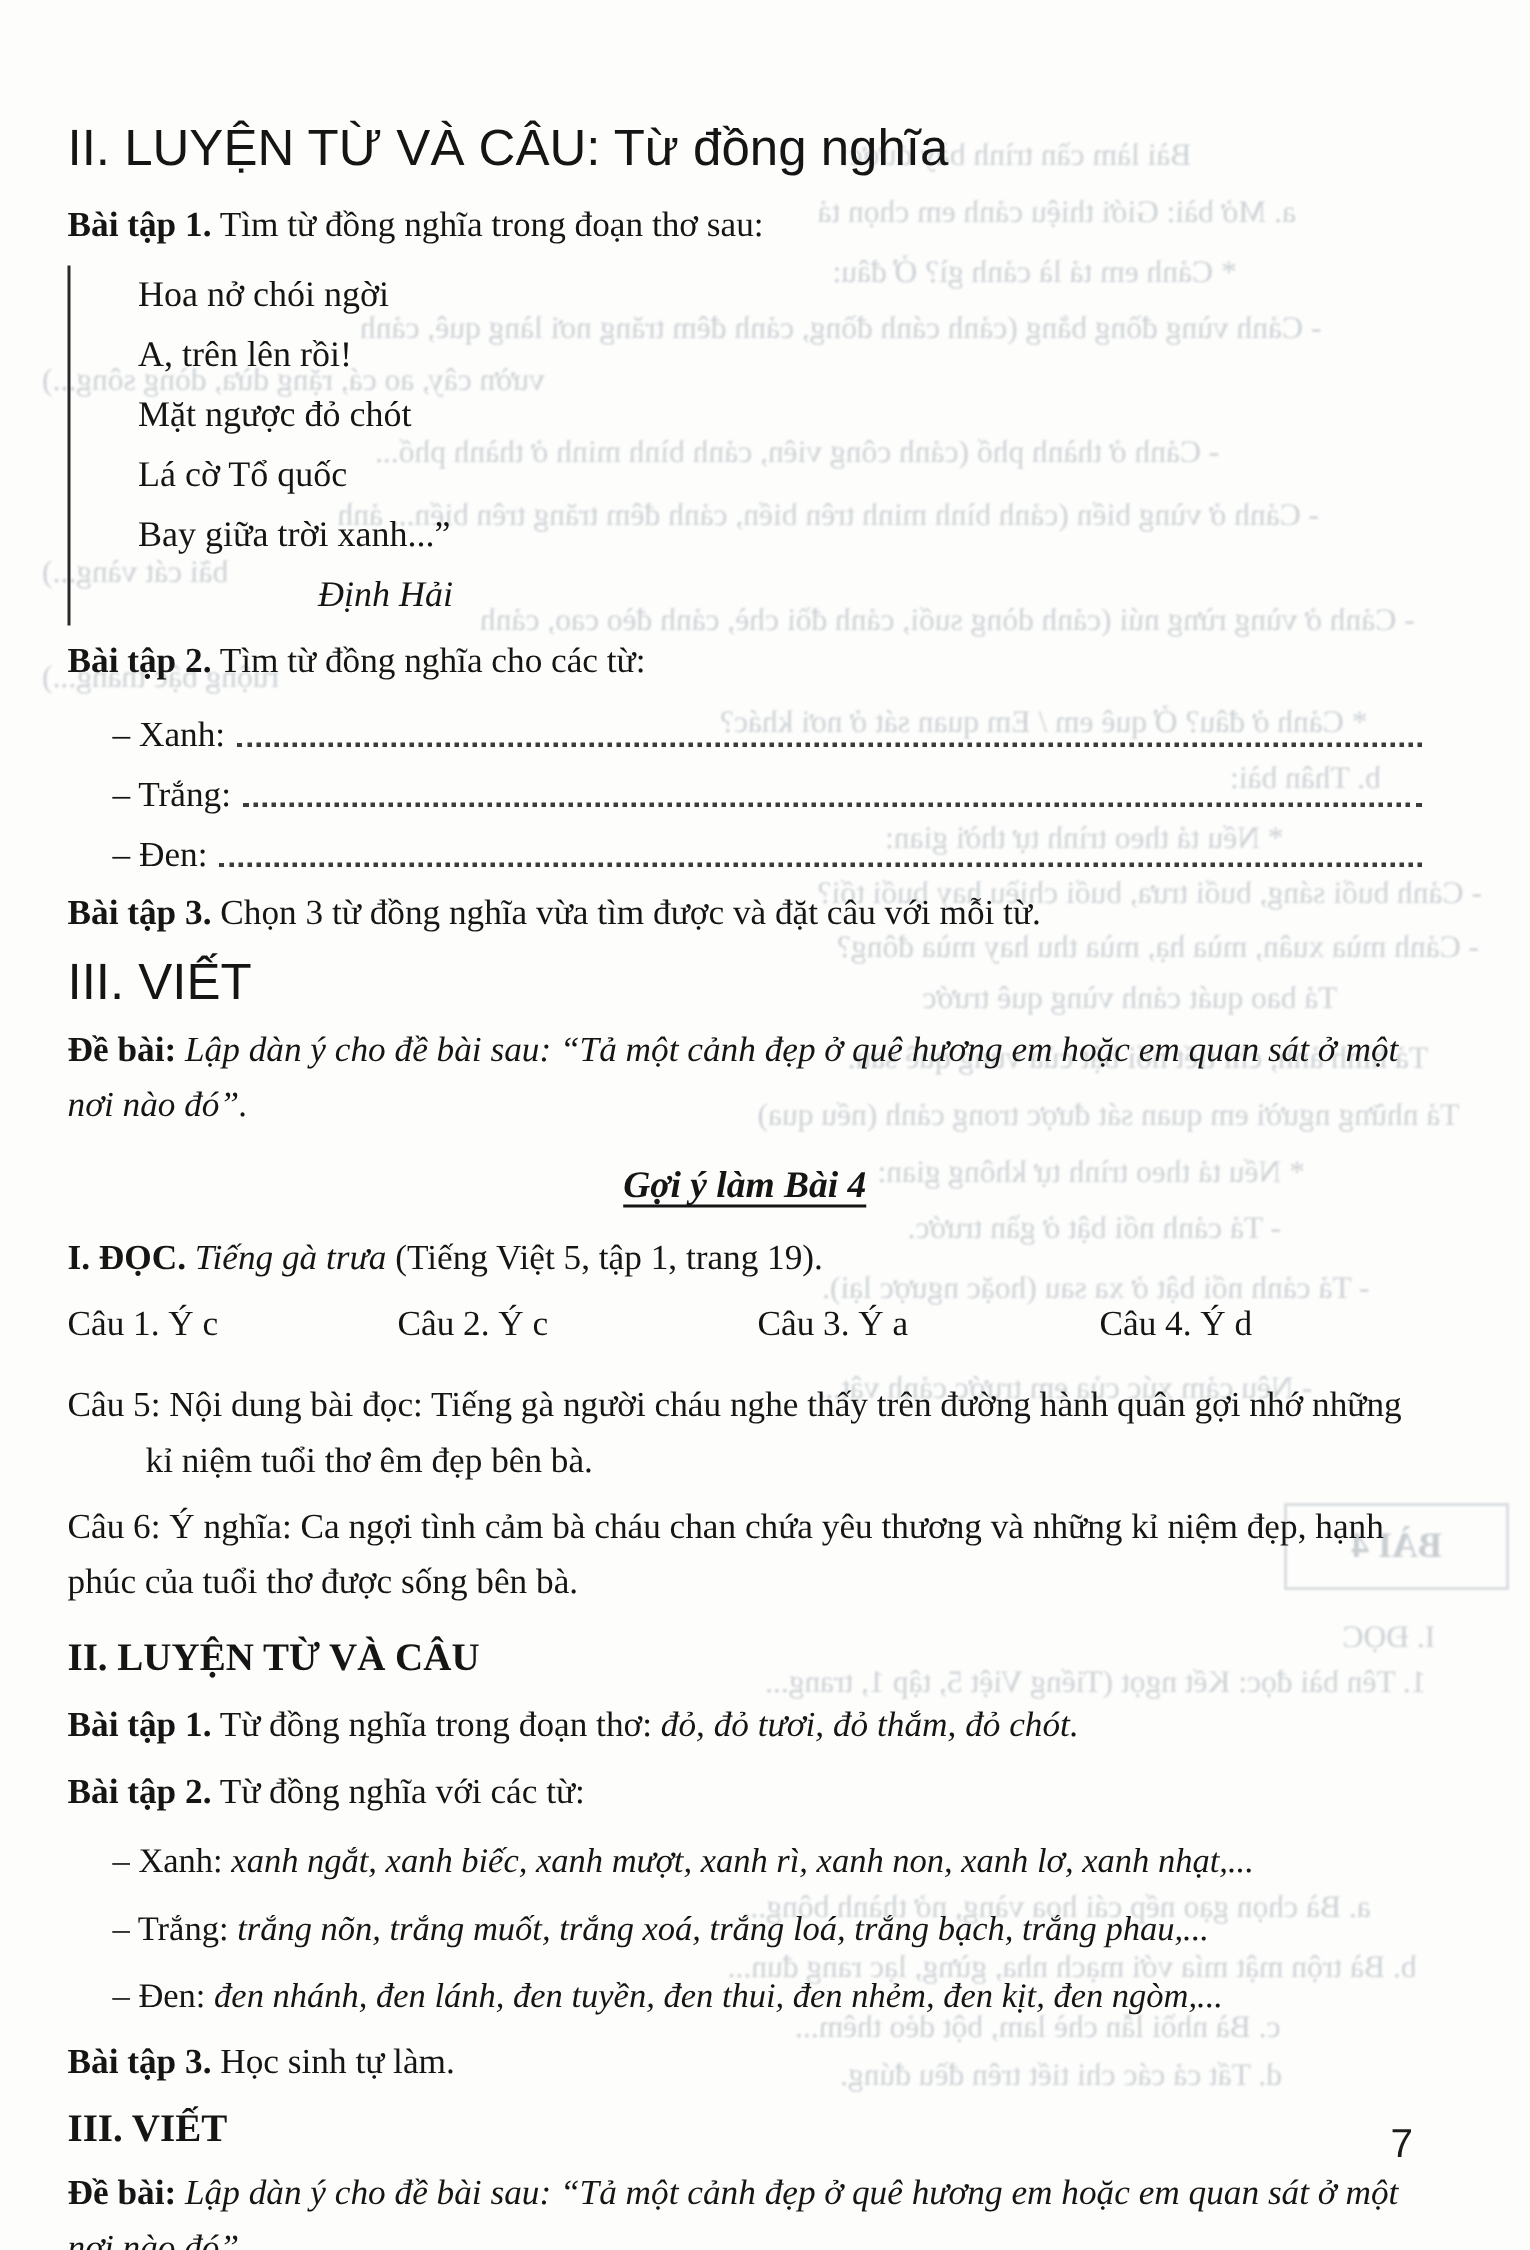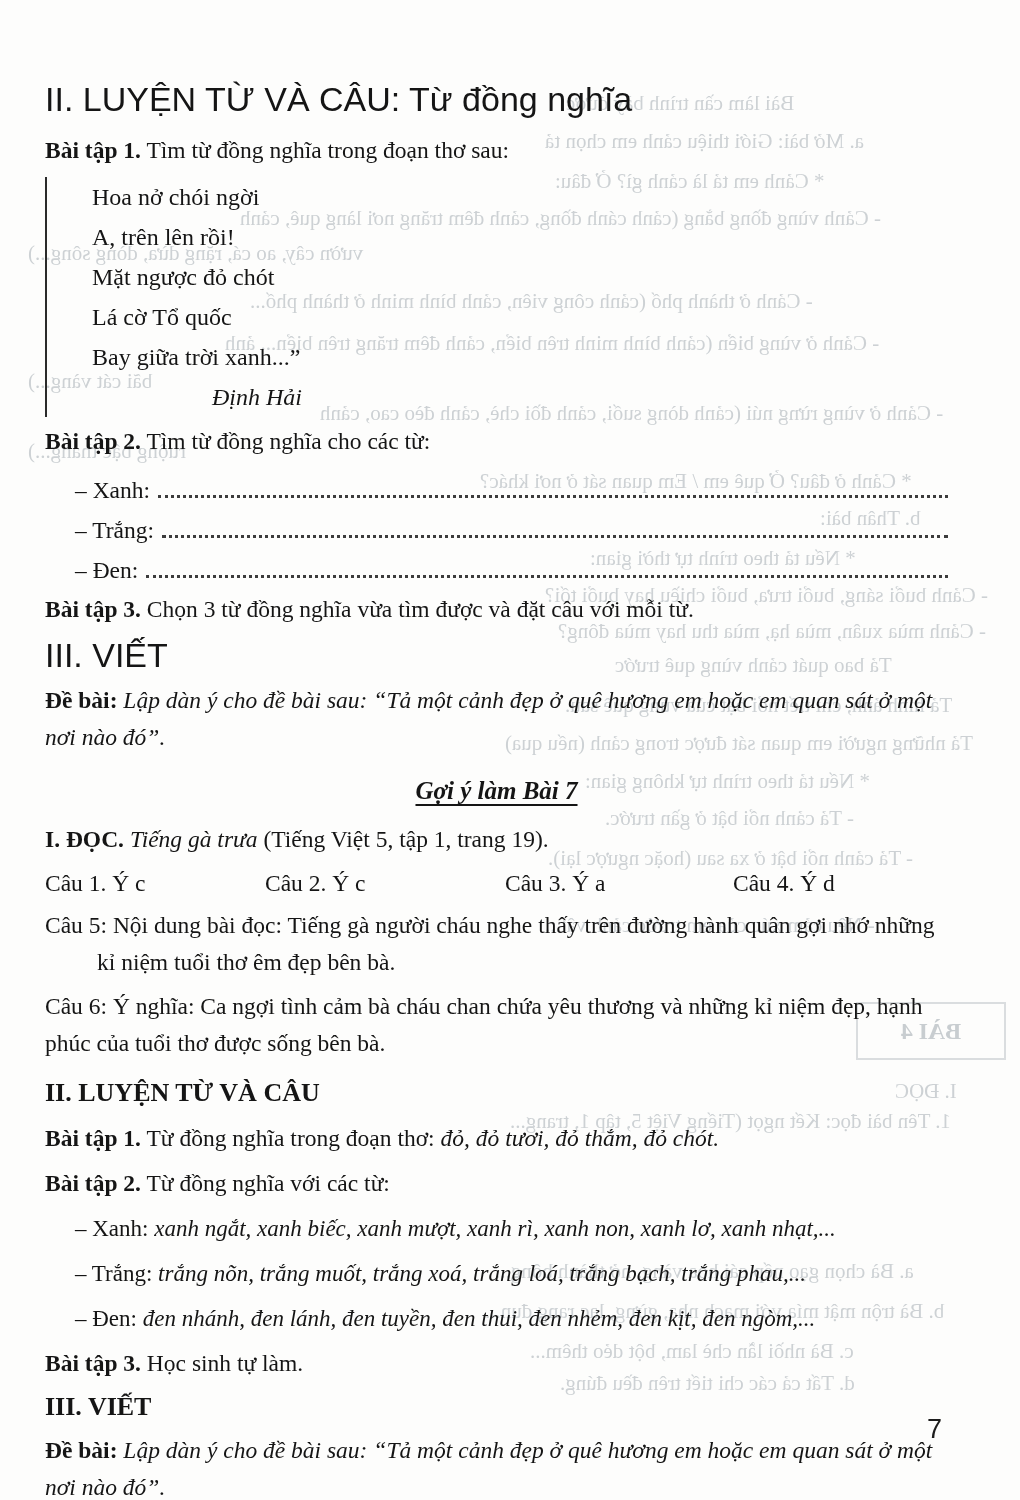--- a/index.html
+++ b/index.html
@@ -71,21 +71,21 @@
   .center-head{
     text-align:center;
     font-weight:bold;
     font-style:italic;
     font-size:25px;
     margin:16px 0 12px 0;
   }
   .center-head span{text-decoration:underline;text-underline-offset:5px;}
   .answers{
     display:flex;
-    margin:0 0 5px 0;
+    margin:0 0 17px 0;
     white-space:nowrap;
   }
   .answers span:nth-child(1){width:220px;}
   .answers span:nth-child(2){width:240px;}
   .answers span:nth-child(3){width:228px;}
   .syn-row{padding-left:30px;white-space:nowrap;margin:0 0 8px 0;font-size:23px;}
   .bt{margin:6px 0 8px 0;}
   .page-num{
     position:absolute;
     right:78px;bottom:52px;
@@ -194,21 +194,21 @@
       <span class="fill-label">– Đen:</span>
       <span class="fill-dots"></span>
     </div>
 
     <div class="para mt4"><span class="b">Bài tập 3.</span><span> Chọn 3 từ đồng nghĩa vừa tìm được và đặt câu với mỗi từ.</span></div>
 
     <div class="h-sans mt10" style="margin-bottom:10px;">III. VIẾT</div>
 
     <div class="para"><span class="b">Đề bài:</span><span class="i"> Lập dàn ý cho đề bài sau: “Tả một cảnh đẹp ở quê hương em hoặc em quan sát ở một nơi nào đó”.</span></div>
 
-    <div class="center-head"><span>Gợi ý làm Bài 7</span></div>
+    <div class="center-head"><span>Gợi ý làm Bài 4</span></div>
 
     <div class="para"><span class="b">I. ĐỌC.</span><span class="i"> Tiếng gà trưa </span><span>(Tiếng Việt 5, tập 1, trang 19).</span></div>
 
     <div class="answers">
       <span>Câu 1. Ý c</span>
       <span>Câu 2. Ý c</span>
       <span>Câu 3. Ý a</span>
       <span>Câu 4. Ý d</span>
     </div>
 

